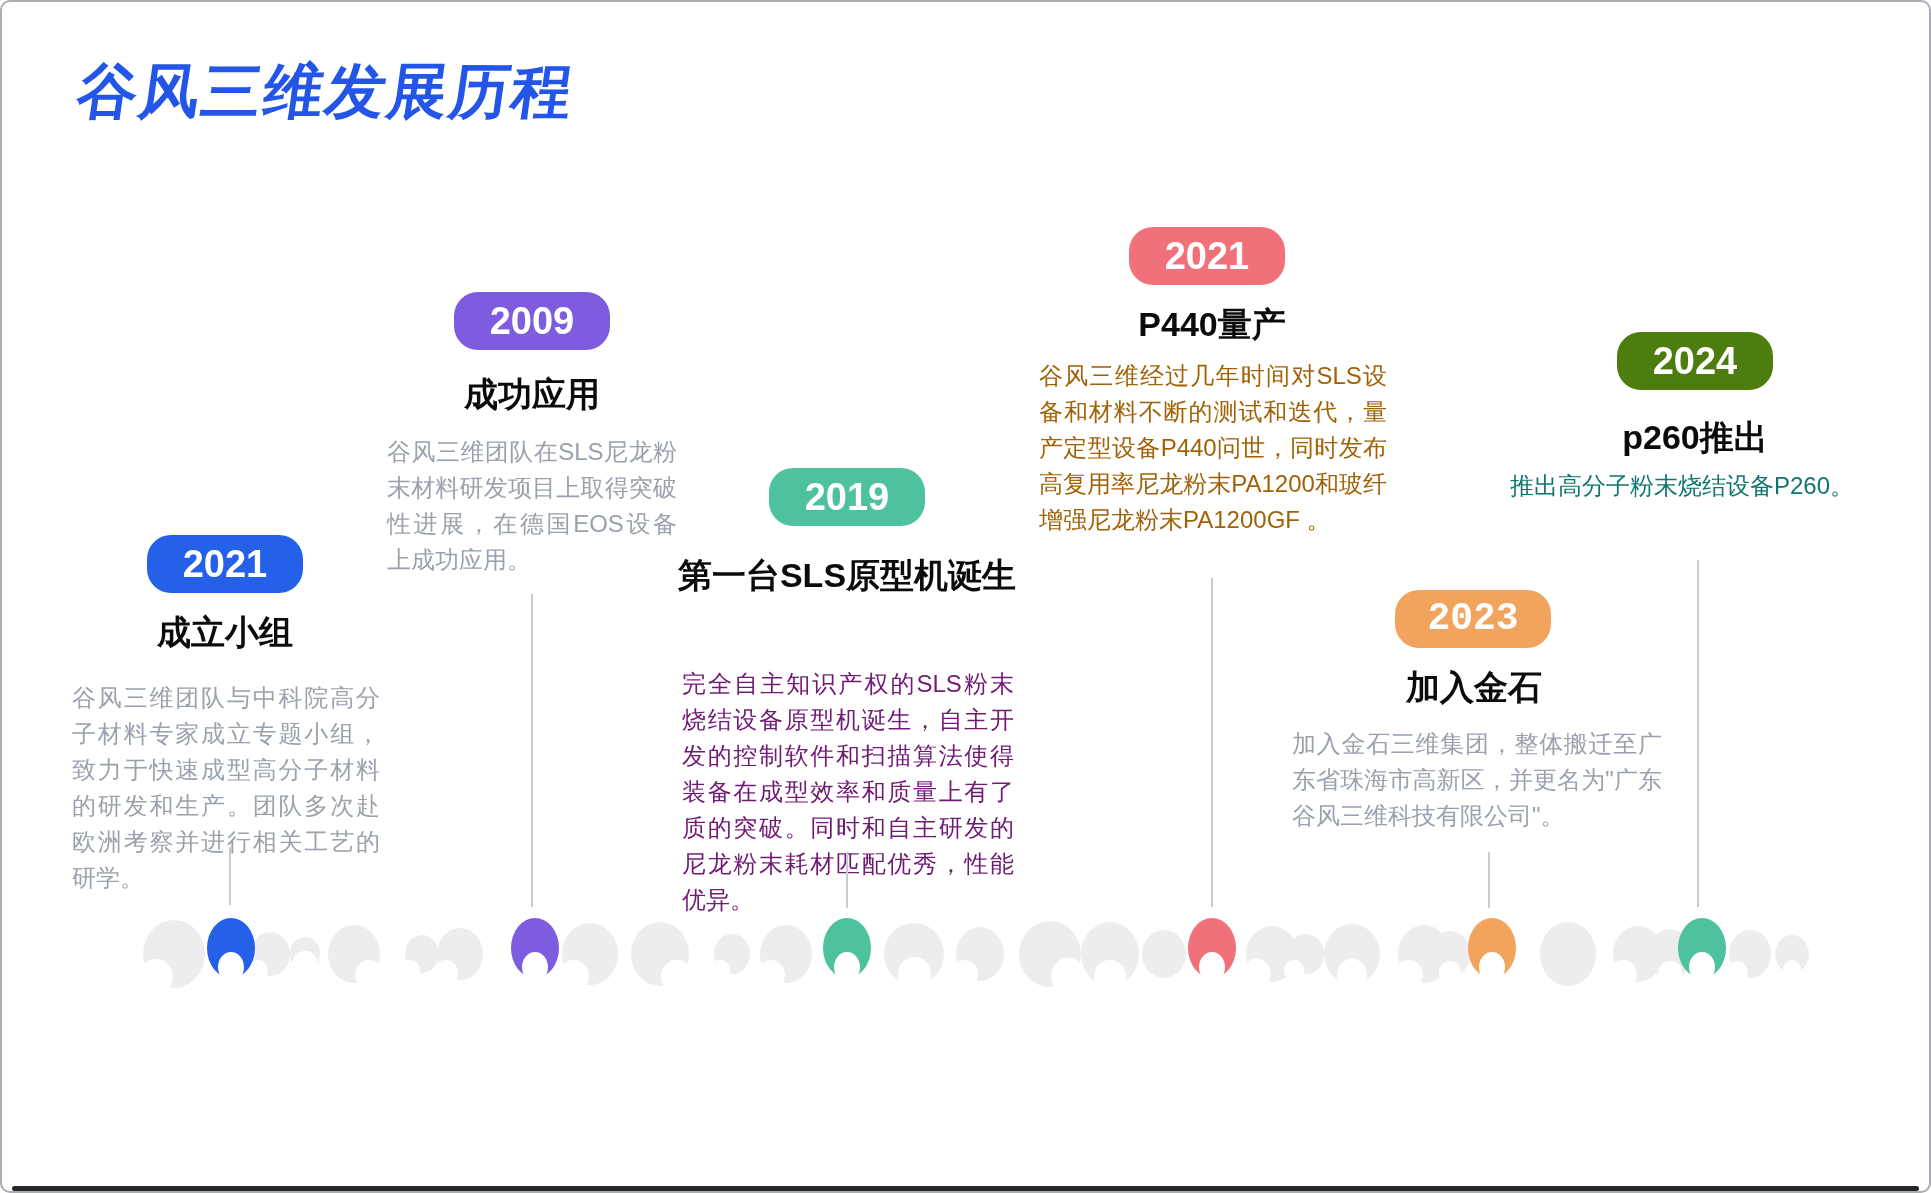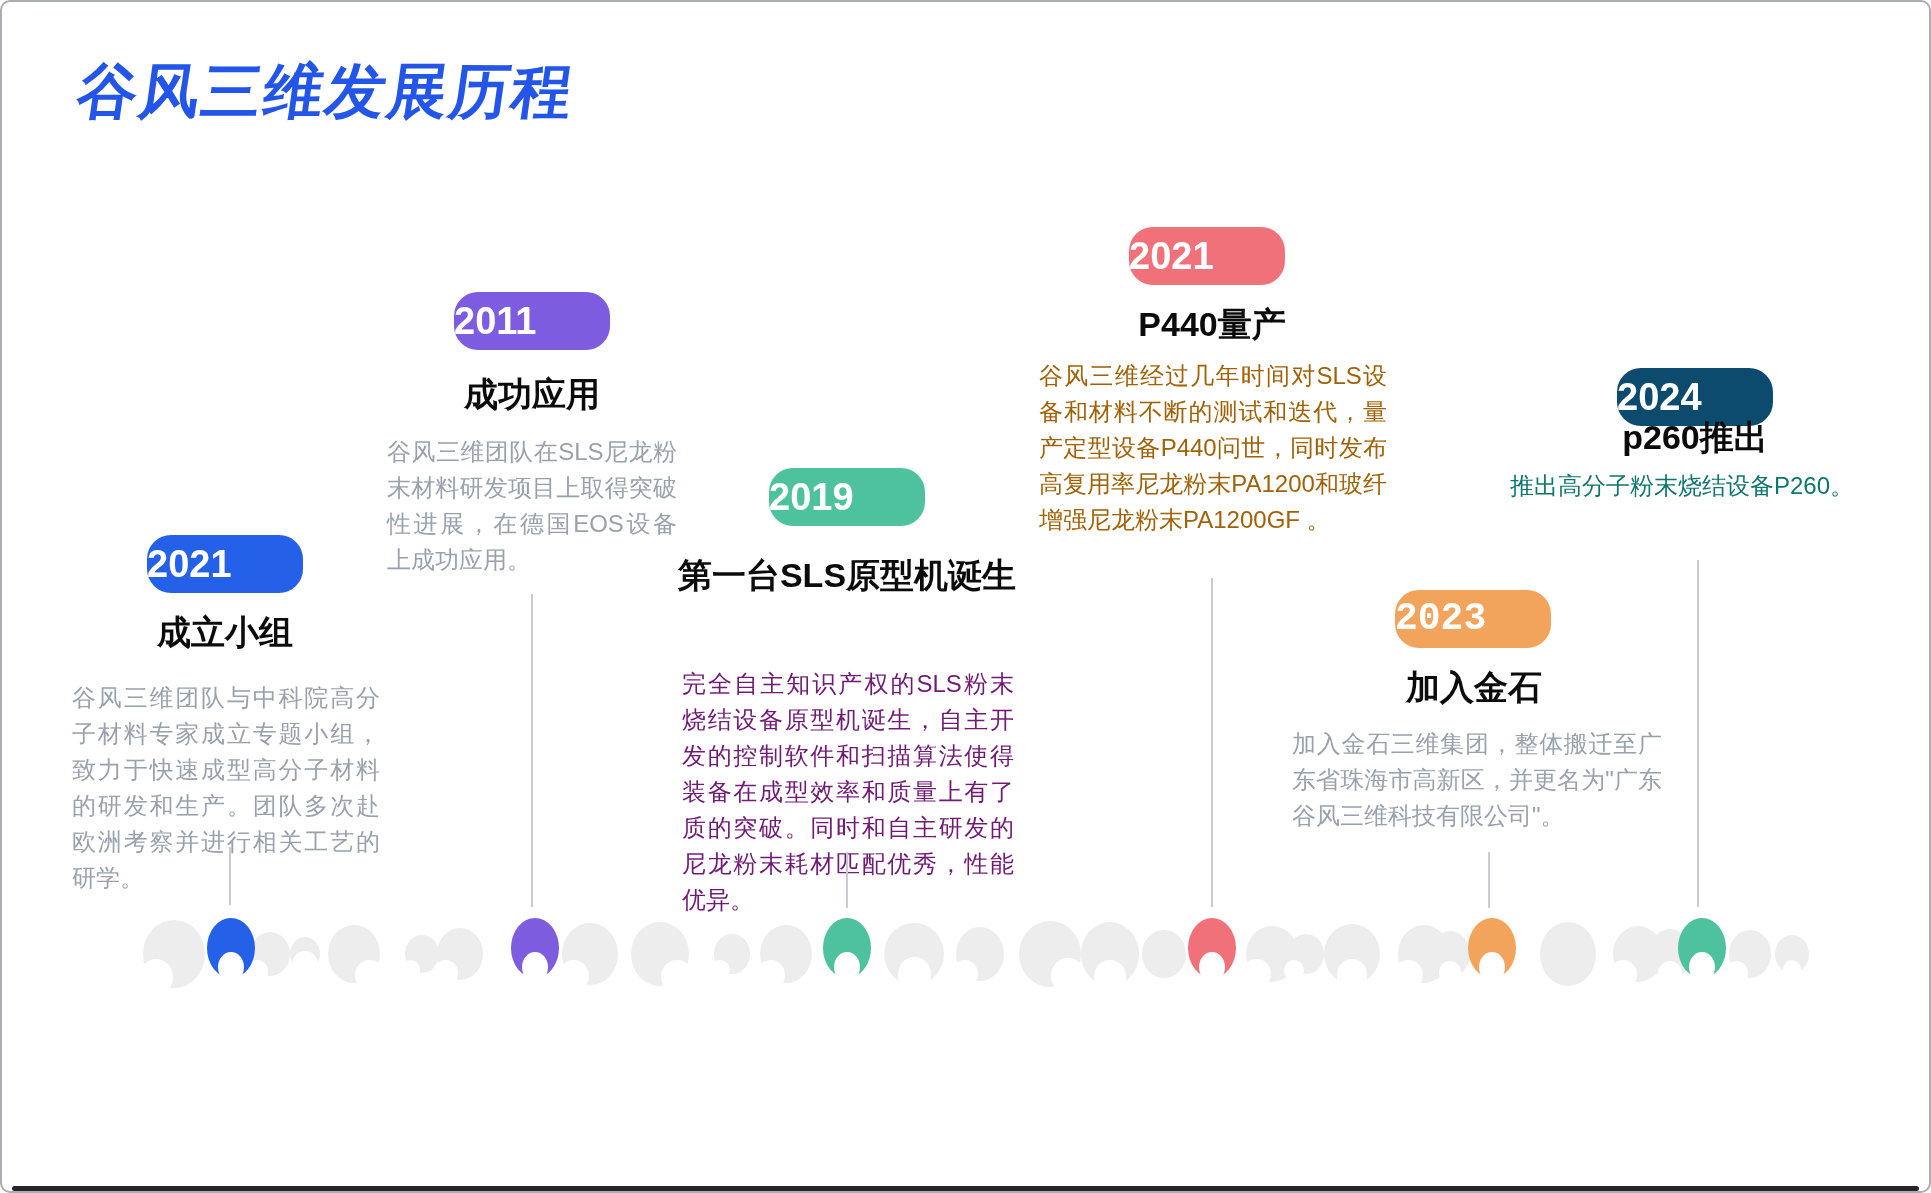--- a/index.html
+++ b/index.html
@@ -9,21 +9,21 @@
     border:2px solid #aaadb2; border-radius:10px; box-sizing:border-box; overflow:hidden;
   }
   .bottom-edge { position:absolute; left:10px; right:10px; bottom:0; height:5px; background:#26262a; border-radius:3px; }
   .main-title {
     position:absolute; left:70px; top:50px; margin:0;
     font-size:60px; font-weight:800; letter-spacing:2px;
     transform:skewX(-8deg); transform-origin:left bottom;
   }
   .badge {
     position:absolute; width:156px; height:58px; border-radius:24px;
-    color:#ffffff; font-size:38px; font-weight:700; text-align:left; line-height:58px;
+    color:#ffffff; font-size:38px; font-weight:700; text-align:center; line-height:58px;
   }
   .mtitle {
     position:absolute; margin:0; font-size:34px; font-weight:700; color:#0b0b0b; text-align:center;
   }
   .mdesc {
     position:absolute; margin:0; font-size:24px; line-height:36px; color:#99a1ad;
     text-align:justify; text-justify:inter-character;
   }
   .connector { position:absolute; width:2px; background:#c7ccd3; z-index:1; }
   .dot { position:absolute; width:48px; height:60px; border-radius:50%; z-index:3; }
@@ -45,21 +45,21 @@
     <div class="badge" style="left: 145px; top: 533px; background: rgb(37, 97, 232);">2021</div>
     <h2 class="mtitle" style="left:63px;top:608px;width:320px;">成立小组</h2>
     <p class="mdesc" style="left: 70px; top: 678px; width: 308px; color: rgb(153, 161, 173);">谷风三维团队与中科院高分子材料专家成立专题小组，致力于快速成型高分子材料的研发和生产。团队多次赴欧洲考察并进行相关工艺的研学。</p>
     <div class="connector" style="left: 227px; top: 845px; height: 58px; background: rgb(199, 204, 211);"></div>
     <div class="dot" style="left: 205px; top: 916px; background: rgb(37, 97, 232);">
         <span class="hole"></span>
       </div>
   </section>
 
   <section>
-    <div class="badge" style="left: 452px; top: 290px; background: rgb(125, 92, 224);">2011</div>
+    <div class="badge" style="left: 452px; top: 290px; background: rgb(125, 92, 224);">2009</div>
     <h2 class="mtitle" style="left:370px;top:370px;width:320px;font-family:Liberation Mono, monospace;">成功应用</h2>
     <p class="mdesc" style="left: 385px; top: 432px; width: 290px; color: rgb(153, 161, 173);">谷风三维团队在SLS尼龙粉末材料研发项目上取得突破性进展，在德国EOS设备上成功应用。</p>
     <div class="connector" style="left: 529px; top: 592px; height: 313px; background: rgb(199, 204, 211);"></div>
     <div class="dot" style="left: 509px; top: 916px; background: rgb(125, 92, 224);">
         <span class="hole"></span>
       </div>
   </section>
 
   <section>
     <div class="badge" style="left: 767px; top: 466px; background: rgb(78, 194, 158);">2019</div>
@@ -85,21 +85,21 @@
     <div class="badge" style="left: 1393px; top: 588px; background: rgb(242, 163, 92); font-family: Liberation Mono, monospace;">2023</div>
     <h2 class="mtitle" style="left:1312px;top:663px;width:320px;">加入金石</h2>
     <p class="mdesc" style="left: 1290px; top: 724px; width: 370px; color: rgb(153, 161, 173);">加入金石三维集团，整体搬迁至广东省珠海市高新区，并更名为"广东谷风三维科技有限公司"。</p>
     <div class="connector" style="left: 1486px; top: 850px; height: 56px; background: rgb(199, 204, 211);"></div>
     <div class="dot" style="left: 1466px; top: 916px; background: rgb(242, 163, 92);">
         <span class="hole"></span>
       </div>
   </section>
 
   <section>
-    <div class="badge" style="left: 1615px; top: 330px; background: #0c4a6e; margin-top: 36px;">2024</div>
+    <div class="badge" style="left: 1615px; top: 330px; background: #4d7c0f;">2024</div>
     <h2 class="mtitle" style="left:1533px;top:413px;width:320px;">p260推出</h2>
     <p class="mdesc" style="left: 1508px; top: 466px; width: 372px; color: #0f766e;">推出高分子粉末烧结设备P260。</p>
     <div class="connector" style="left: 1695px; top: 558px; height: 347px; background: rgb(199, 204, 211);"></div>
     <div class="dot" style="left: 1676px; top: 916px; background: rgb(78, 194, 158);">
         <span class="hole"></span>
       </div>
   </section>
 
   <div id="decor-row">
       <div class="blob" style="left: 141px; top: 918px; width: 62px; height: 68px; background: rgb(237, 237, 237);">

